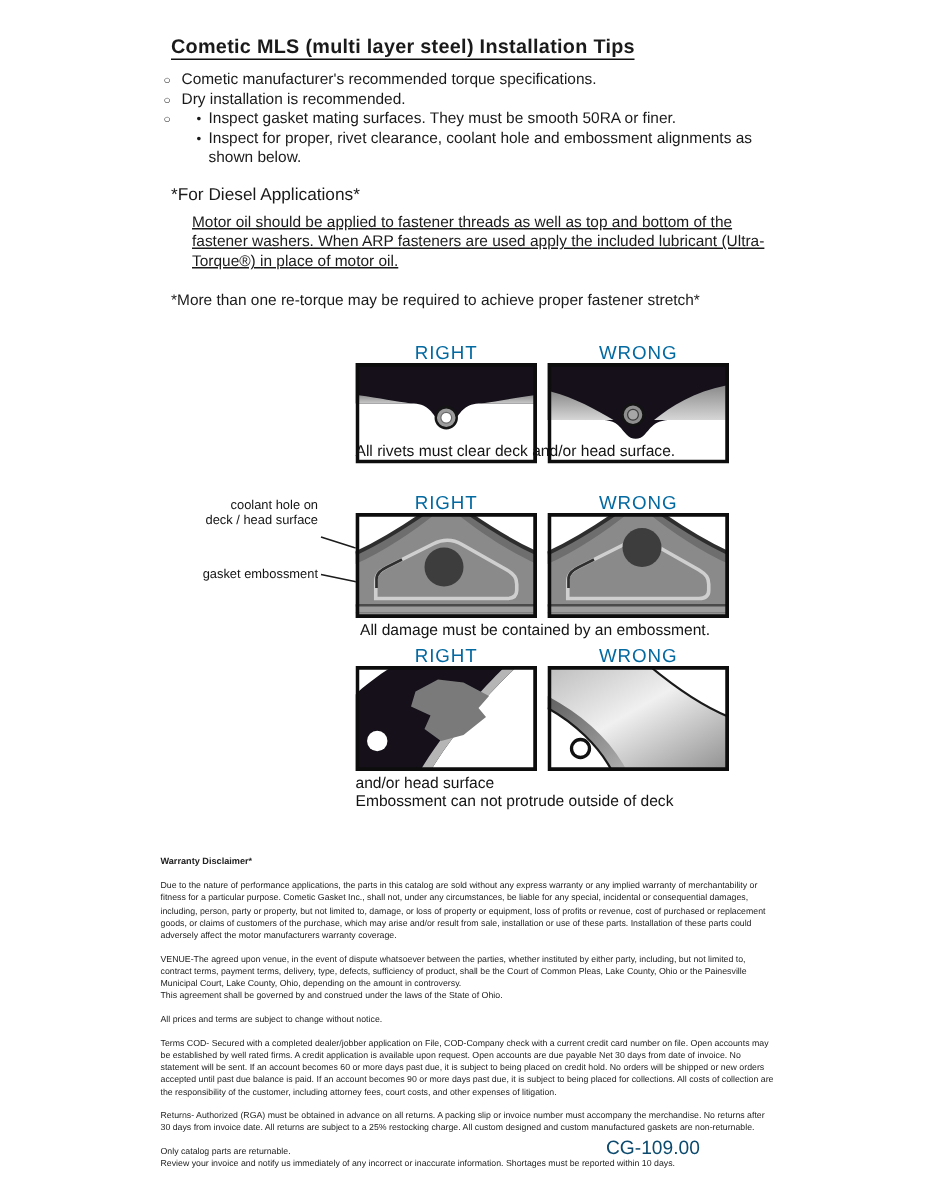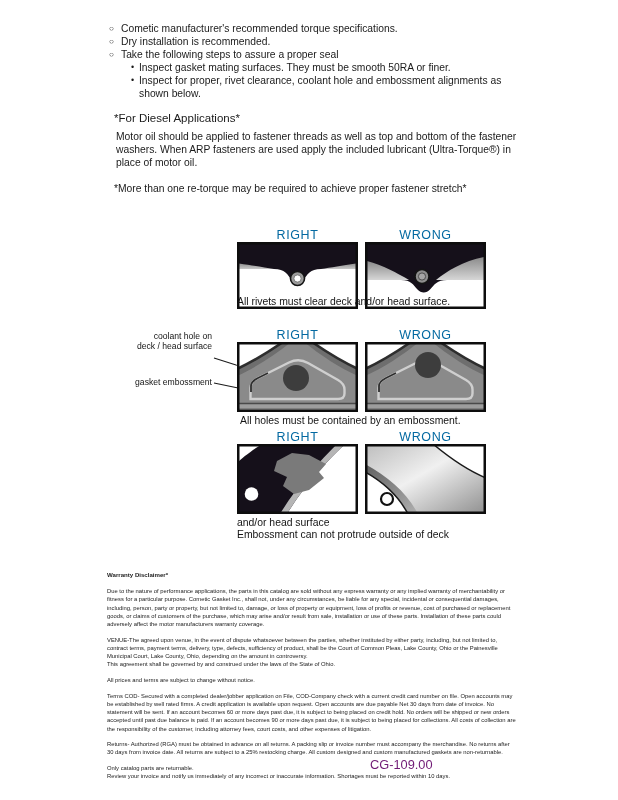--- a/index.html
+++ b/index.html
@@ -9,46 +9,47 @@
   
   #topblock{left:113px;top:22px;width:412px;}
   .doc-title{display:inline-block;font-size:13.2px;font-weight:bold;border-bottom:1.6px solid #111;padding-bottom:1px;margin:0 0 7px 1px;letter-spacing:.2px;}
   .blist{margin:0;padding:0;list-style:none;font-size:10.3px;line-height:13px;}
   .blist li{position:relative;padding-left:8px;}
   .blist li .mk{position:absolute;left:-4px;top:0;font-size:8px;line-height:13px;}
   .sublist{margin:0;padding:0 0 0 18px;list-style:none;font-size:10.3px;line-height:13px;}
   .sublist li{position:relative;padding-left:8px;}
   .sublist li .mk{position:absolute;left:0;top:0;font-size:9px;line-height:13px;}
   .sec-head{font-size:11.5px;font-weight:normal;margin:12px 0 6px 1px;}
-  .bodyp{font-size:10.3px;line-height:13.2px;margin:0 0 9px 3px;}
+  .bodyp{font-size:10.3px;line-height:13.2px;margin:0 0 9px 15px;text-decoration:underline;}
   .notep{font-size:10.3px;line-height:13.2px;margin:12px 0 0 1px;}
 
   
   .rw-label{width:121px;text-align:center;font-size:12.5px;letter-spacing:.6px;color:#0369a1;}
   .dbox{width:121px;height:67px;}
   .dbox svg{display:block;}
   .cap{font-size:10.4px;line-height:12px;color:#141414;}
   .ann{width:116px;text-align:right;font-size:8.6px;line-height:9.8px;color:#141414;}
 
   
   #warranty{left:107px;top:571px;width:410px;font-size:5.85px;line-height:8.2px;color:#222;}
   #warranty .whead{font-weight:bold;font-size:6.1px;margin:0 0 8px 0;}
   #warranty p{margin:0;}
   #warranty p.gap{margin-bottom:7.5px;}
 
-  #footer-code{left:370px;top:757px;font-size:12.8px;color:#701a75;}
+  #footer-code{left:404px;top:757px;font-size:12.8px;color:#0c4a6e;}
 </style>
 </head>
 <body>
 
 <div class="abs" id="topblock">
+  <h1 class="doc-title">Cometic MLS (multi layer steel) Installation Tips</h1>
   <ul class="blist">
     <li><span class="mk">○</span><span>Cometic manufacturer's recommended torque specifications.</span></li>
     <li><span class="mk">○</span><span>Dry installation is recommended.</span></li>
-    <li><span class="mk">○</span><span>Take the following steps to assure a proper seal</span></li>
+    <li><span class="mk">○</span></li>
   </ul>
   <ul class="sublist">
     <li><span class="mk">•</span><span>Inspect gasket mating surfaces.  They must be smooth 50RA or finer.</span></li>
     <li><span class="mk">•</span><span>Inspect for proper, rivet clearance, coolant hole and embossment alignments as shown below.</span></li>
   </ul>
   <div class="sec-head">*For Diesel Applications*</div>
   <p class="bodyp">Motor oil should be applied to fastener threads as well as top and bottom of the fastener washers. When ARP fasteners are used apply the included lubricant (Ultra-Torque®) in place of motor oil.</p>
   <p class="notep">*More than one re-torque may be required to achieve proper fastener stretch*</p>
 </div>
 
@@ -138,21 +139,21 @@
     <path d="M121,0 H75 C91,11 108,21 121,27 Z" fill="#ffffff"></path>
     <path d="M46,0 C30,11 13,21 0,27" fill="none" stroke="#2e2e2e" stroke-width="2.6"></path>
     <path d="M75,0 C91,11 108,21 121,27" fill="none" stroke="#2e2e2e" stroke-width="2.6"></path>
     <path d="M13.5,57 V46 C13.5,41 16,38.5 21,36 L52,20.5 C58,17.5 65,17.5 71,21 L101,38 C106,41 107.5,43.5 107.5,47.5 V51.5 C107.5,55.5 105,57 101,57 Z" fill="none" stroke="#cfcfcf" stroke-width="2.4"></path>
     <path d="M14,50 L14,44 C14,40 17,38 21,36 L31,31" fill="none" stroke="#2f2f2f" stroke-width="1.8"></path>
     <circle cx="63" cy="23" r="13" fill="#3d3d3d"></circle>
     <rect x="1.25" y="1.25" width="118.5" height="67.5" fill="none" stroke="#0d0d0d" stroke-width="2.5"></rect>
   </svg>
 </div>
 
-<div class="abs cap" style="left:240px;top:415px;">All holes must be contained by an embossment.</div>
+<div class="abs cap" style="left:240px;top:415px;">All damage must be contained by an embossment.</div>
 
 <div class="abs rw-label" style="left:237px;top:430px;">RIGHT</div>
 <div class="abs rw-label" style="left:365px;top:430px;">WRONG</div>
 
 <div class="abs dbox" style="left:237px;top:444px;height:70px;">
   <svg width="121" height="70" viewBox="0 0 121 70">
     <rect width="121" height="70" fill="#ffffff"></rect>
     <path d="M25,0 C14,7 5,14 0,19 L0,70 H50 C66,43 90,17 108,0 Z" fill="#15101a"></path>
     <path d="M108,0 C90,17 66,43 50,70 H43 C59,43 83,17 100,0 Z" fill="#b5b5b5"></path>
     <path d="M40,17 L55,9 L72,11 L89,20 L82,28 L87,34 L72,46 L57,50 L46,42 L50,33 L37,27 Z" fill="#7a7a7a"></path>

